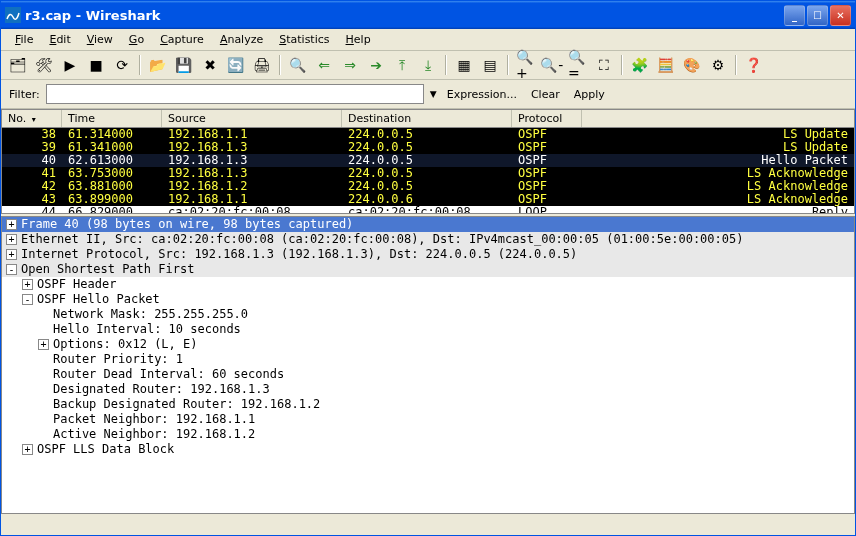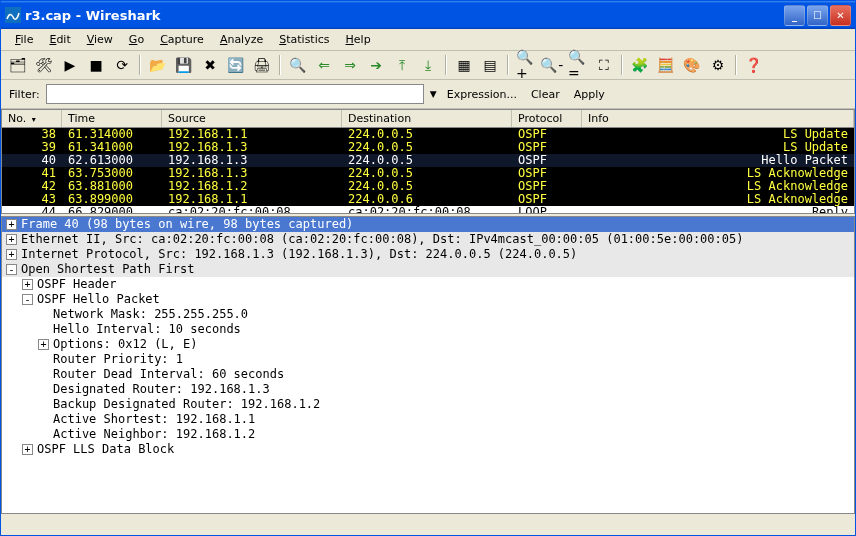--- a/index.html
+++ b/index.html
@@ -255,21 +255,20 @@
   <span class="fbtn">Apply</span>
 </div>
 
 <div class="packet-list">
   <div class="packet-header">
     <div class="col no"><span>No. </span><span class="sortdot">▾</span></div>
     <div class="col time">Time</div>
     <div class="col src">Source</div>
     <div class="col dst">Destination</div>
     <div class="col proto">Protocol</div>
-    <div class="col info">Info</div>
   </div>
   <div class="packet-rows" id="packet-rows">
       <div class="packet-row row-ospf"><div class="c no">38</div><div class="c time">61.314000</div><div class="c src">192.168.1.1</div><div class="c dst">224.0.0.5</div><div class="c proto">OSPF</div><div class="c info">LS Update</div></div>
       <div class="packet-row row-ospf"><div class="c no">39</div><div class="c time">61.341000</div><div class="c src">192.168.1.3</div><div class="c dst">224.0.0.5</div><div class="c proto">OSPF</div><div class="c info">LS Update</div></div>
       <div class="packet-row row-selected"><div class="c no">40</div><div class="c time">62.613000</div><div class="c src">192.168.1.3</div><div class="c dst">224.0.0.5</div><div class="c proto">OSPF</div><div class="c info">Hello Packet</div></div>
       <div class="packet-row row-ospf"><div class="c no">41</div><div class="c time">63.753000</div><div class="c src">192.168.1.3</div><div class="c dst">224.0.0.5</div><div class="c proto">OSPF</div><div class="c info">LS Acknowledge</div></div>
       <div class="packet-row row-ospf"><div class="c no">42</div><div class="c time">63.881000</div><div class="c src">192.168.1.2</div><div class="c dst">224.0.0.5</div><div class="c proto">OSPF</div><div class="c info">LS Acknowledge</div></div>
       <div class="packet-row row-ospf"><div class="c no">43</div><div class="c time">63.899000</div><div class="c src">192.168.1.1</div><div class="c dst">224.0.0.6</div><div class="c proto">OSPF</div><div class="c info">LS Acknowledge</div></div>
       <div class="packet-row row-normal"><div class="c no">44</div><div class="c time">66.829000</div><div class="c src">ca:02:20:fc:00:08</div><div class="c dst">ca:02:20:fc:00:08</div><div class="c proto">LOOP</div><div class="c info">Reply</div></div>
     </div>
@@ -282,16 +281,16 @@
     <div class="detail-line gray"><span class="indent0" style="display: flex; align-items: flex-start;"><span class="toggle">-</span><span class="txt">Open Shortest Path First</span></span></div>
     <div class="detail-line "><span class="indent1" style="display: flex; align-items: flex-start;"><span class="toggle">+</span><span class="txt">OSPF Header</span></span></div>
     <div class="detail-line "><span class="indent1" style="display: flex; align-items: flex-start;"><span class="toggle">-</span><span class="txt">OSPF Hello Packet</span></span></div>
     <div class="detail-line "><span class="indent2" style="display: flex; align-items: flex-start;"><span style="display: inline-block; width: 15px;"></span><span class="txt">Network Mask: 255.255.255.0</span></span></div>
     <div class="detail-line "><span class="indent2" style="display: flex; align-items: flex-start;"><span style="display: inline-block; width: 15px;"></span><span class="txt">Hello Interval: 10 seconds</span></span></div>
     <div class="detail-line "><span class="indent2" style="display: flex; align-items: flex-start;"><span class="toggle">+</span><span class="txt">Options: 0x12 (L, E)</span></span></div>
     <div class="detail-line "><span class="indent2" style="display: flex; align-items: flex-start;"><span style="display: inline-block; width: 15px;"></span><span class="txt">Router Priority: 1</span></span></div>
     <div class="detail-line "><span class="indent2" style="display: flex; align-items: flex-start;"><span style="display: inline-block; width: 15px;"></span><span class="txt">Router Dead Interval: 60 seconds</span></span></div>
     <div class="detail-line "><span class="indent2" style="display: flex; align-items: flex-start;"><span style="display: inline-block; width: 15px;"></span><span class="txt">Designated Router: 192.168.1.3</span></span></div>
     <div class="detail-line "><span class="indent2" style="display: flex; align-items: flex-start;"><span style="display: inline-block; width: 15px;"></span><span class="txt">Backup Designated Router: 192.168.1.2</span></span></div>
-    <div class="detail-line "><span class="indent2" style="display: flex; align-items: flex-start;"><span style="display: inline-block; width: 15px;"></span><span class="txt">Active Shortest: 192.168.1.1</span></span></div>
+    <div class="detail-line "><span class="indent2" style="display: flex; align-items: flex-start;"><span style="display: inline-block; width: 15px;"></span><span class="txt">Packet Neighbor: 192.168.1.1</span></span></div>
     <div class="detail-line "><span class="indent2" style="display: flex; align-items: flex-start;"><span style="display: inline-block; width: 15px;"></span><span class="txt">Active Neighbor: 192.168.1.2</span></span></div>
     <div class="detail-line "><span class="indent1" style="display: flex; align-items: flex-start;"><span class="toggle">+</span><span class="txt">OSPF LLS Data Block</span></span></div>
   </div>
 
 </body></html>

